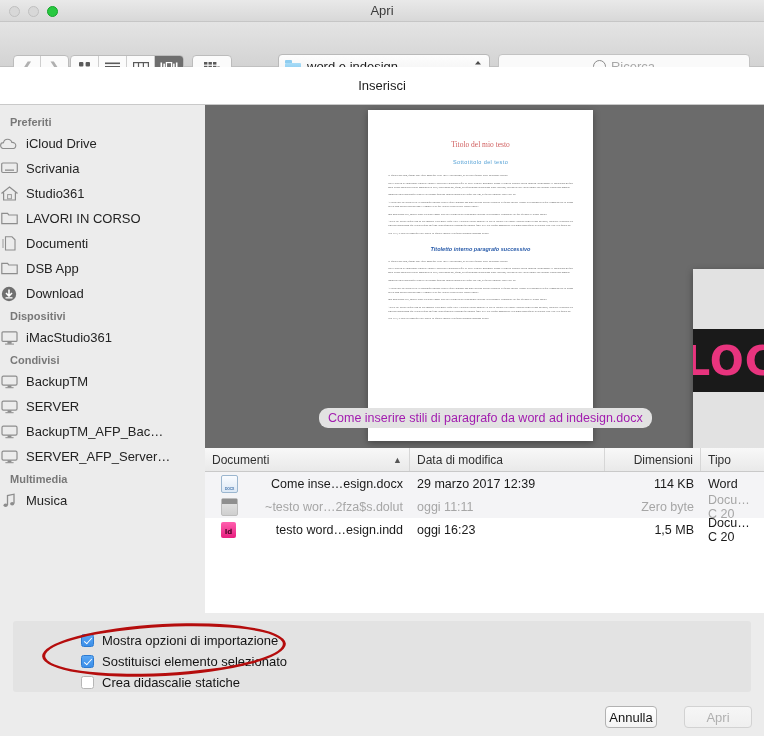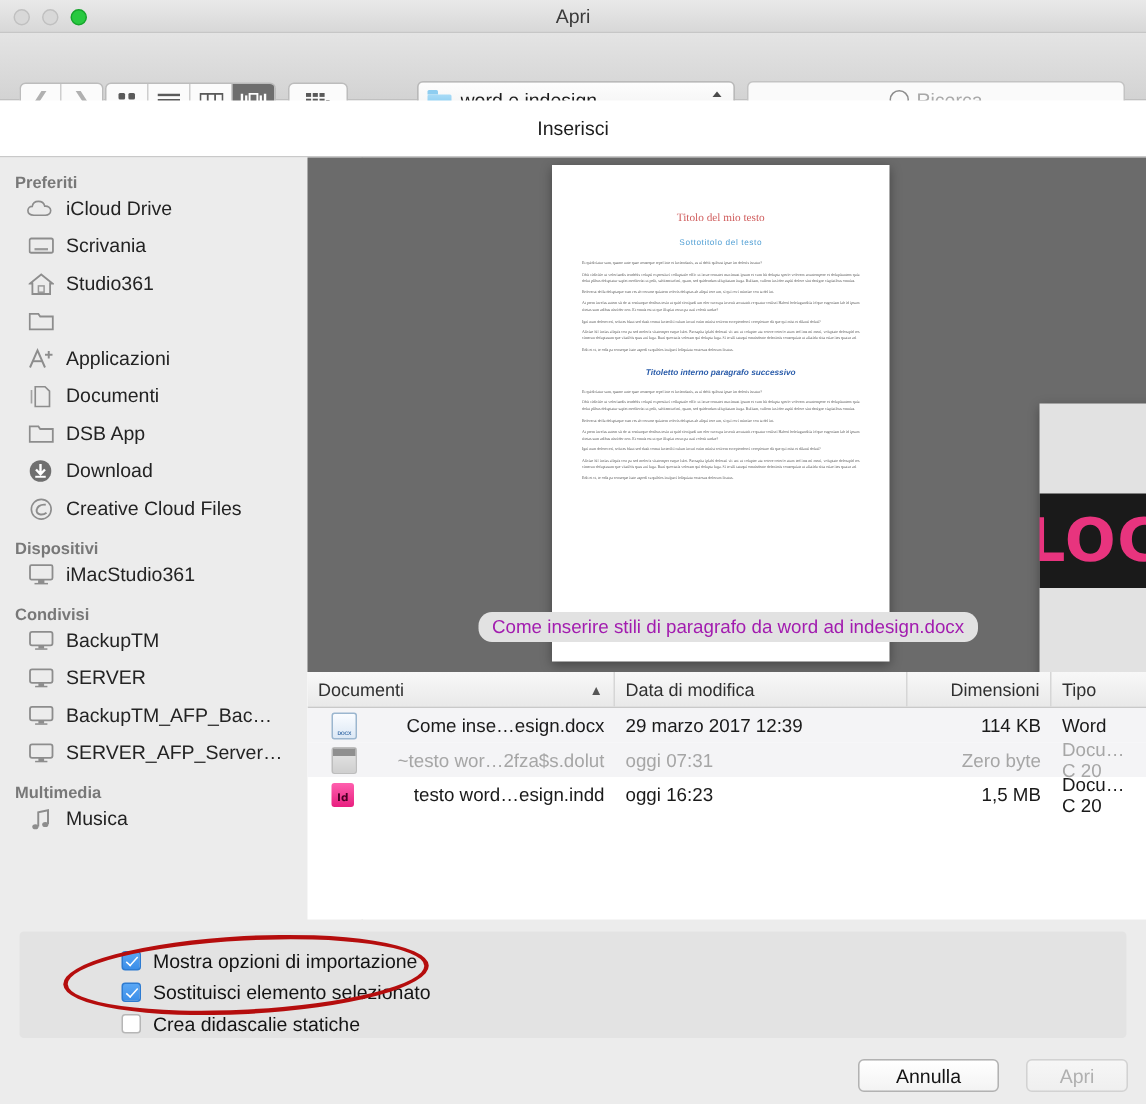--- a/index.html
+++ b/index.html
@@ -204,22 +204,21 @@
   }
   .sb-group {
     font-size: 11px;
     font-weight: bold;
     color: #787878;
     padding: 4px 0 3px 10px;
   }
   .sb-item {
     height: 25px;
     display: flex;
-    align-items: flex-start;
-    padding-left: 18px;
+    align-items: center;
     padding-right: 8px;
     font-size: 13px;
     color: #232323;
   }
   .sb-ico {
     width: 18px; height: 16px;
     margin-right: 8px;
     flex: none;
     display: flex;
     align-items: center;
@@ -524,22 +523,22 @@
     top: 14px;
     height: 22px;
     border-radius: 4px;
     box-sizing: border-box;
     display: flex;
     align-items: center;
     justify-content: center;
     font-size: 13px;
   }
   .btn.cancel {
-    left: 572px;
-    width: 94px;
+    left: 605px;
+    width: 52px;
     background: linear-gradient(#ffffff, #f3f3f3);
     border: 1px solid #b2b2b2;
     color: #141414;
   }
   .btn.open {
     left: 684px;
     width: 68px;
     background: linear-gradient(#f6f6f6, #efefef);
     border: 1px solid #d2d2d2;
     color: #b0b0b0;
@@ -674,33 +673,23 @@
       </span>
       <span class="sb-label">Studio361</span>
     </div>
 
     <div class="sb-item">
       <span class="sb-ico">
         <svg width="17" height="13" viewBox="0 0 17 13">
             <path d="M0.8 3 L0.8 11.6 L16.2 11.6 L16.2 3 L7.8 3 L6.6 1.3 L0.8 1.3 Z" fill="none" stroke="#8d8d8d" stroke-width="1.2"></path>
           </svg>
       </span>
-    </div>
-
-    <div class="sb-item">
-      <span class="sb-ico">
-        <svg width="18" height="14" viewBox="0 0 18 14">
-            <path d="M2 13 L7 1.6 L12 13" fill="none" stroke="#8d8d8d" stroke-width="1.3"></path>
-            <line x1="3.7" y1="8.8" x2="10.2" y2="8.8" stroke="#8d8d8d" stroke-width="1.3"></line>
-            <line x1="12" y1="4.5" x2="17" y2="4.5" stroke="#8d8d8d" stroke-width="1.3"></line>
-            <line x1="14.5" y1="2" x2="14.5" y2="7" stroke="#8d8d8d" stroke-width="1.3"></line>
-          </svg>
-      </span>
-      <span class="sb-label">Applicazioni</span>
-    </div>
+      <span class="sb-label">LAVORI IN CORSO</span>
+    </div>
+
 
     <div class="sb-item">
       <span class="sb-ico">
         <svg width="16" height="15" viewBox="0 0 16 15">
             <path d="M4.5 0.8 L11 0.8 L14 3.8 L14 14 L4.5 14 Z" fill="none" stroke="#8d8d8d" stroke-width="1.1"></path>
             <path d="M2 3 L2 12" fill="none" stroke="#a3a3a3" stroke-width="1.1"></path>
           </svg>
       </span>
       <span class="sb-label">Documenti</span>
     </div>
@@ -718,29 +707,20 @@
       <span class="sb-ico">
         <svg width="16" height="16" viewBox="0 0 16 16">
             <circle cx="8" cy="8" r="7.2" fill="#6f6f6f"></circle>
             <path d="M8 3.4 L8 9.6 M5 7 L8 10.2 L11 7" fill="none" stroke="#ffffff" stroke-width="1.6"></path>
             <rect x="4.5" y="11.2" width="7" height="1.3" fill="#ffffff"></rect>
           </svg>
       </span>
       <span class="sb-label">Download</span>
     </div>
 
-    <div class="sb-item">
-      <span class="sb-ico">
-        <svg width="17" height="15" viewBox="0 0 17 15">
-            <circle cx="8.5" cy="7.5" r="6.6" fill="none" stroke="#8d8d8d" stroke-width="1.1"></circle>
-            <path d="M11.5 4.5 C8 4 5 6 5.5 9 C6 11.3 9.5 11.8 12 9.8" fill="none" stroke="#8d8d8d" stroke-width="1.3"></path>
-          </svg>
-      </span>
-      <span class="sb-label">Creative Cloud Files</span>
-    </div>
 
     <div class="sb-group">Dispositivi</div>
 
     <div class="sb-item">
       <span class="sb-ico">
         <svg width="17" height="14" viewBox="0 0 17 14">
             <rect x="1" y="0.8" width="15" height="9.6" rx="1" fill="none" stroke="#8d8d8d" stroke-width="1.2"></rect>
             <rect x="6.4" y="10.6" width="4.2" height="2.2" fill="#8d8d8d"></rect>
             <rect x="4" y="12.6" width="9" height="1" fill="#8d8d8d"></rect>
           </svg>
@@ -872,21 +852,21 @@
       <div class="c-size">114 KB</div>
       <div class="c-type">Word</div>
     </div>
 
 
     <div class="fl-row alt dim">
       <div class="c-name">
         <span class="ficon idlk"></span>
         <span class="fname">~testo wor…2fza$s.dolut</span>
       </div>
-      <div class="c-date">oggi 07:31</div>
+      <div class="c-date">oggi 11:11</div>
       <div class="c-size">Zero byte</div>
       <div class="c-type">Docu…C 20</div>
     </div>
 
     <div class="fl-row">
       <div class="c-name">
         <span class="ficon indd"></span>
         <span class="fname">testo word…esign.indd</span>
       </div>
       <div class="c-date">oggi 16:23</div>

